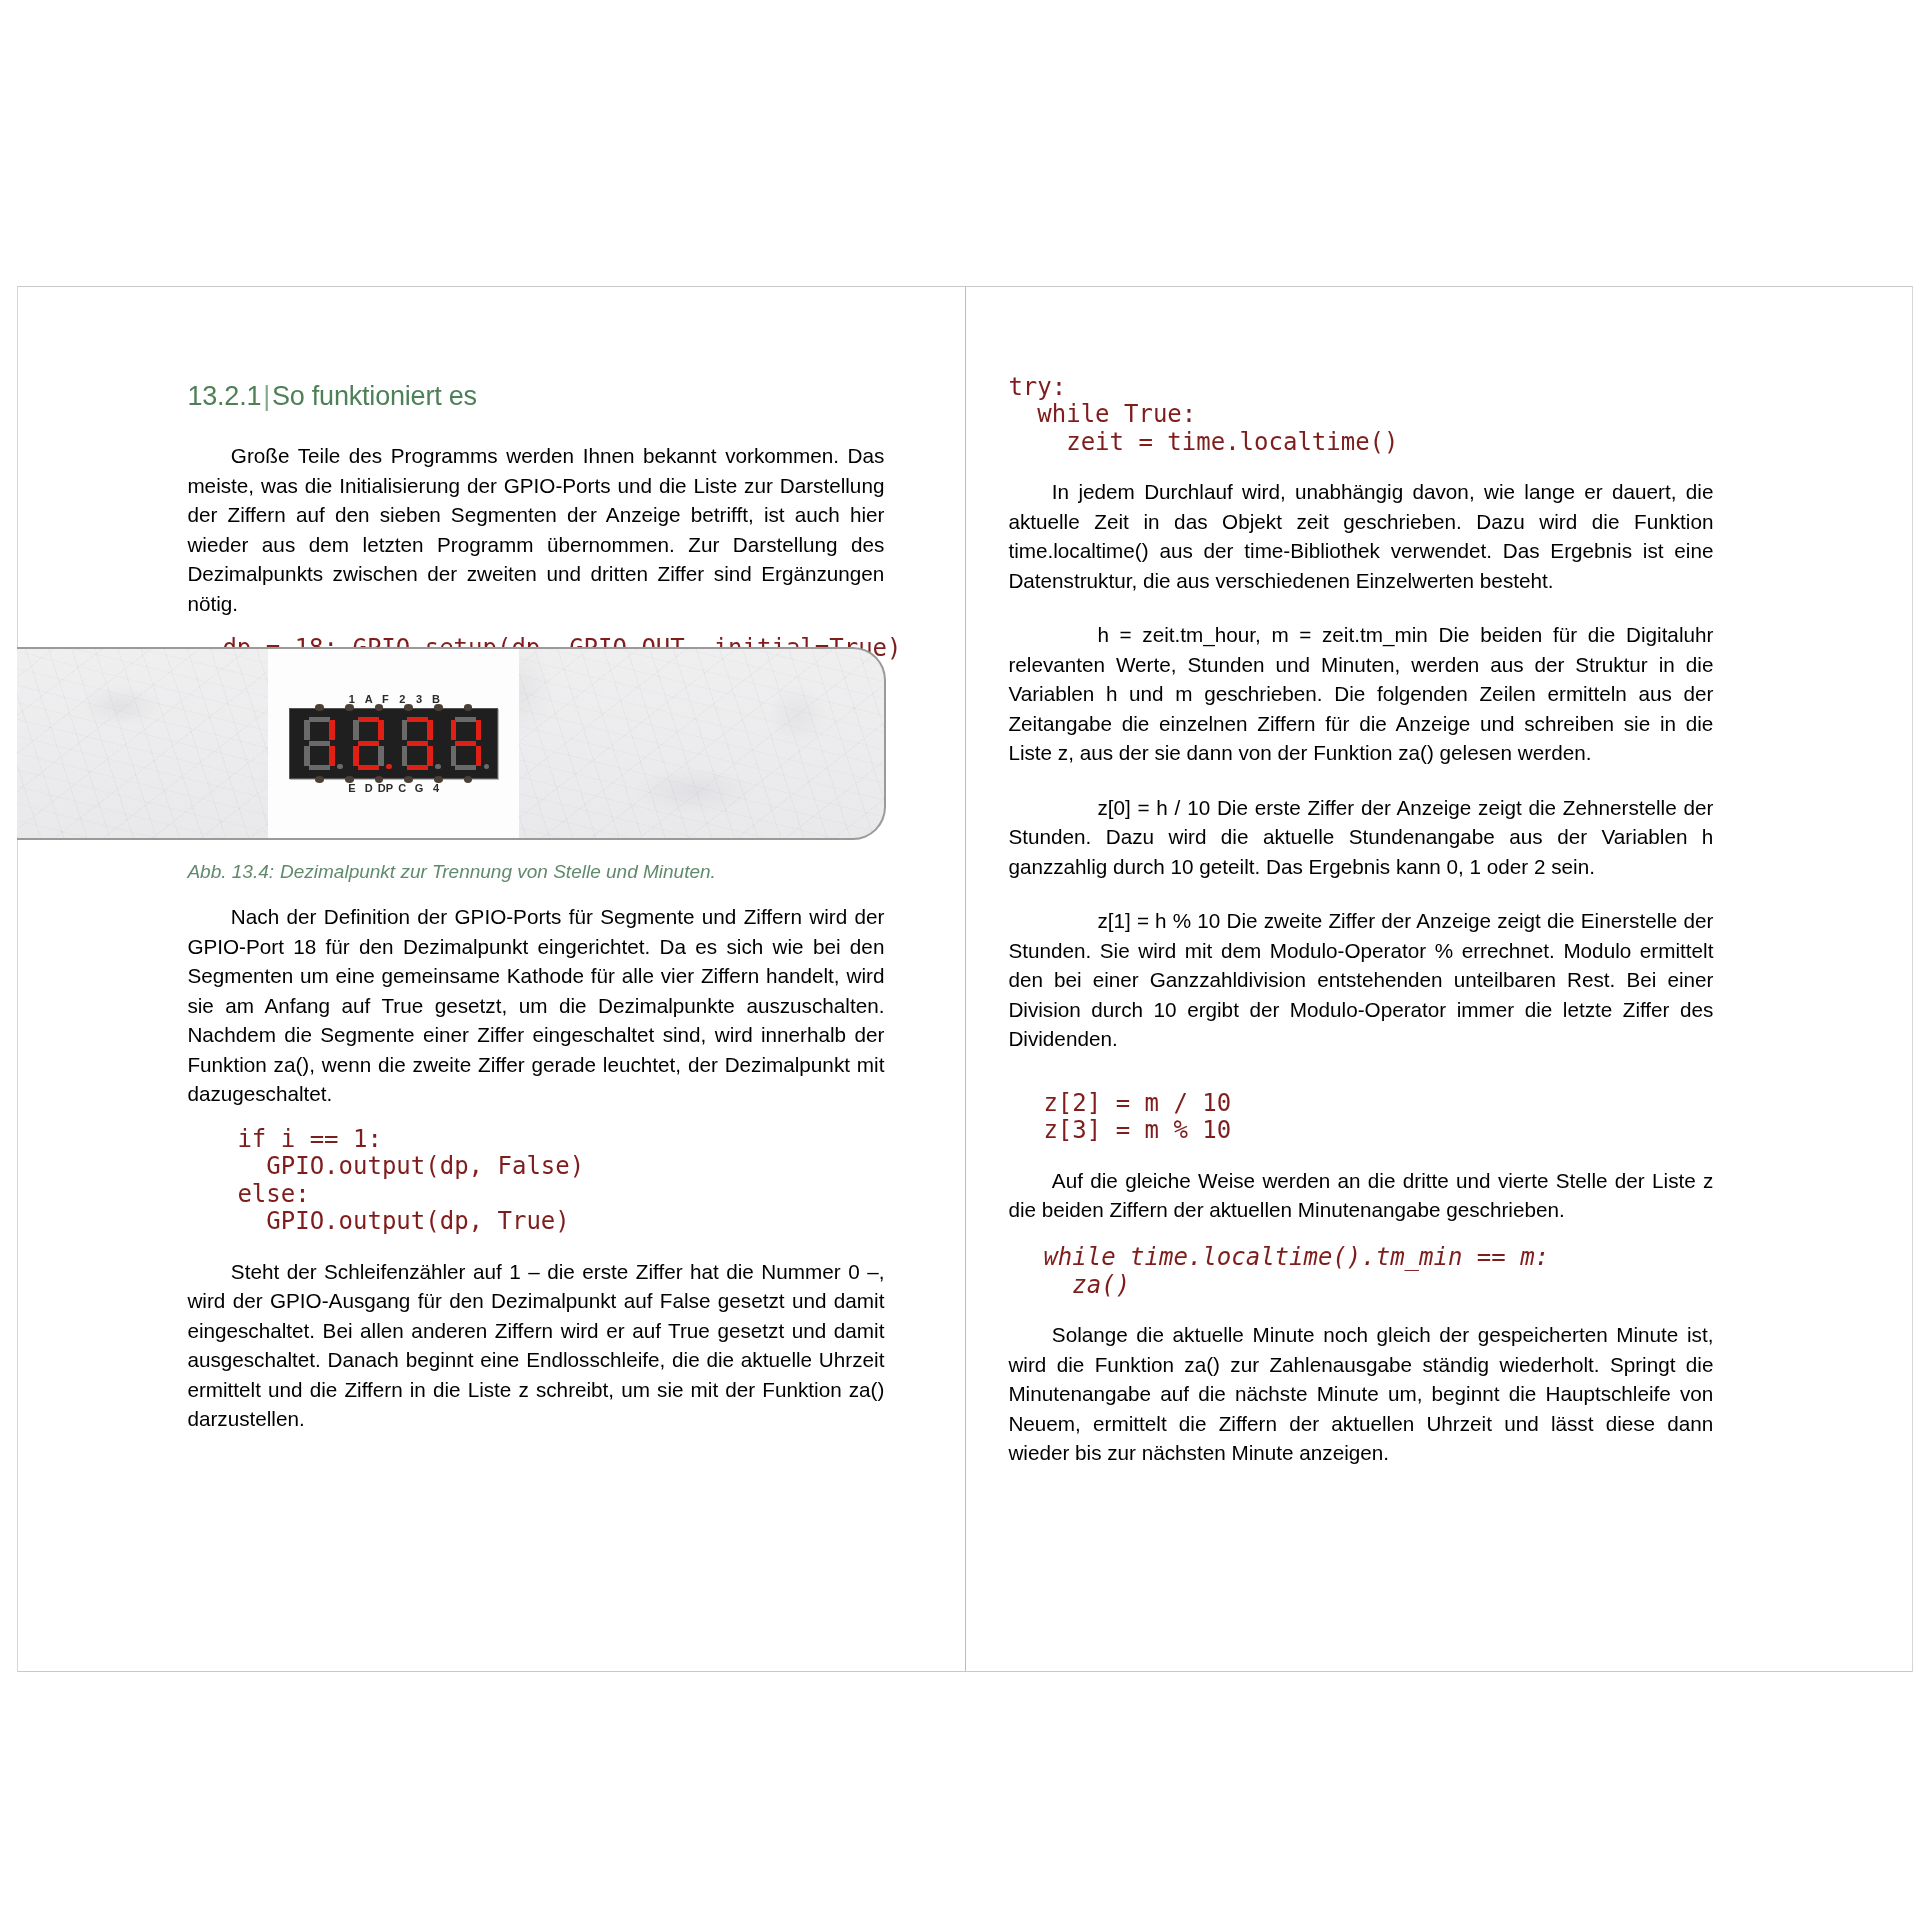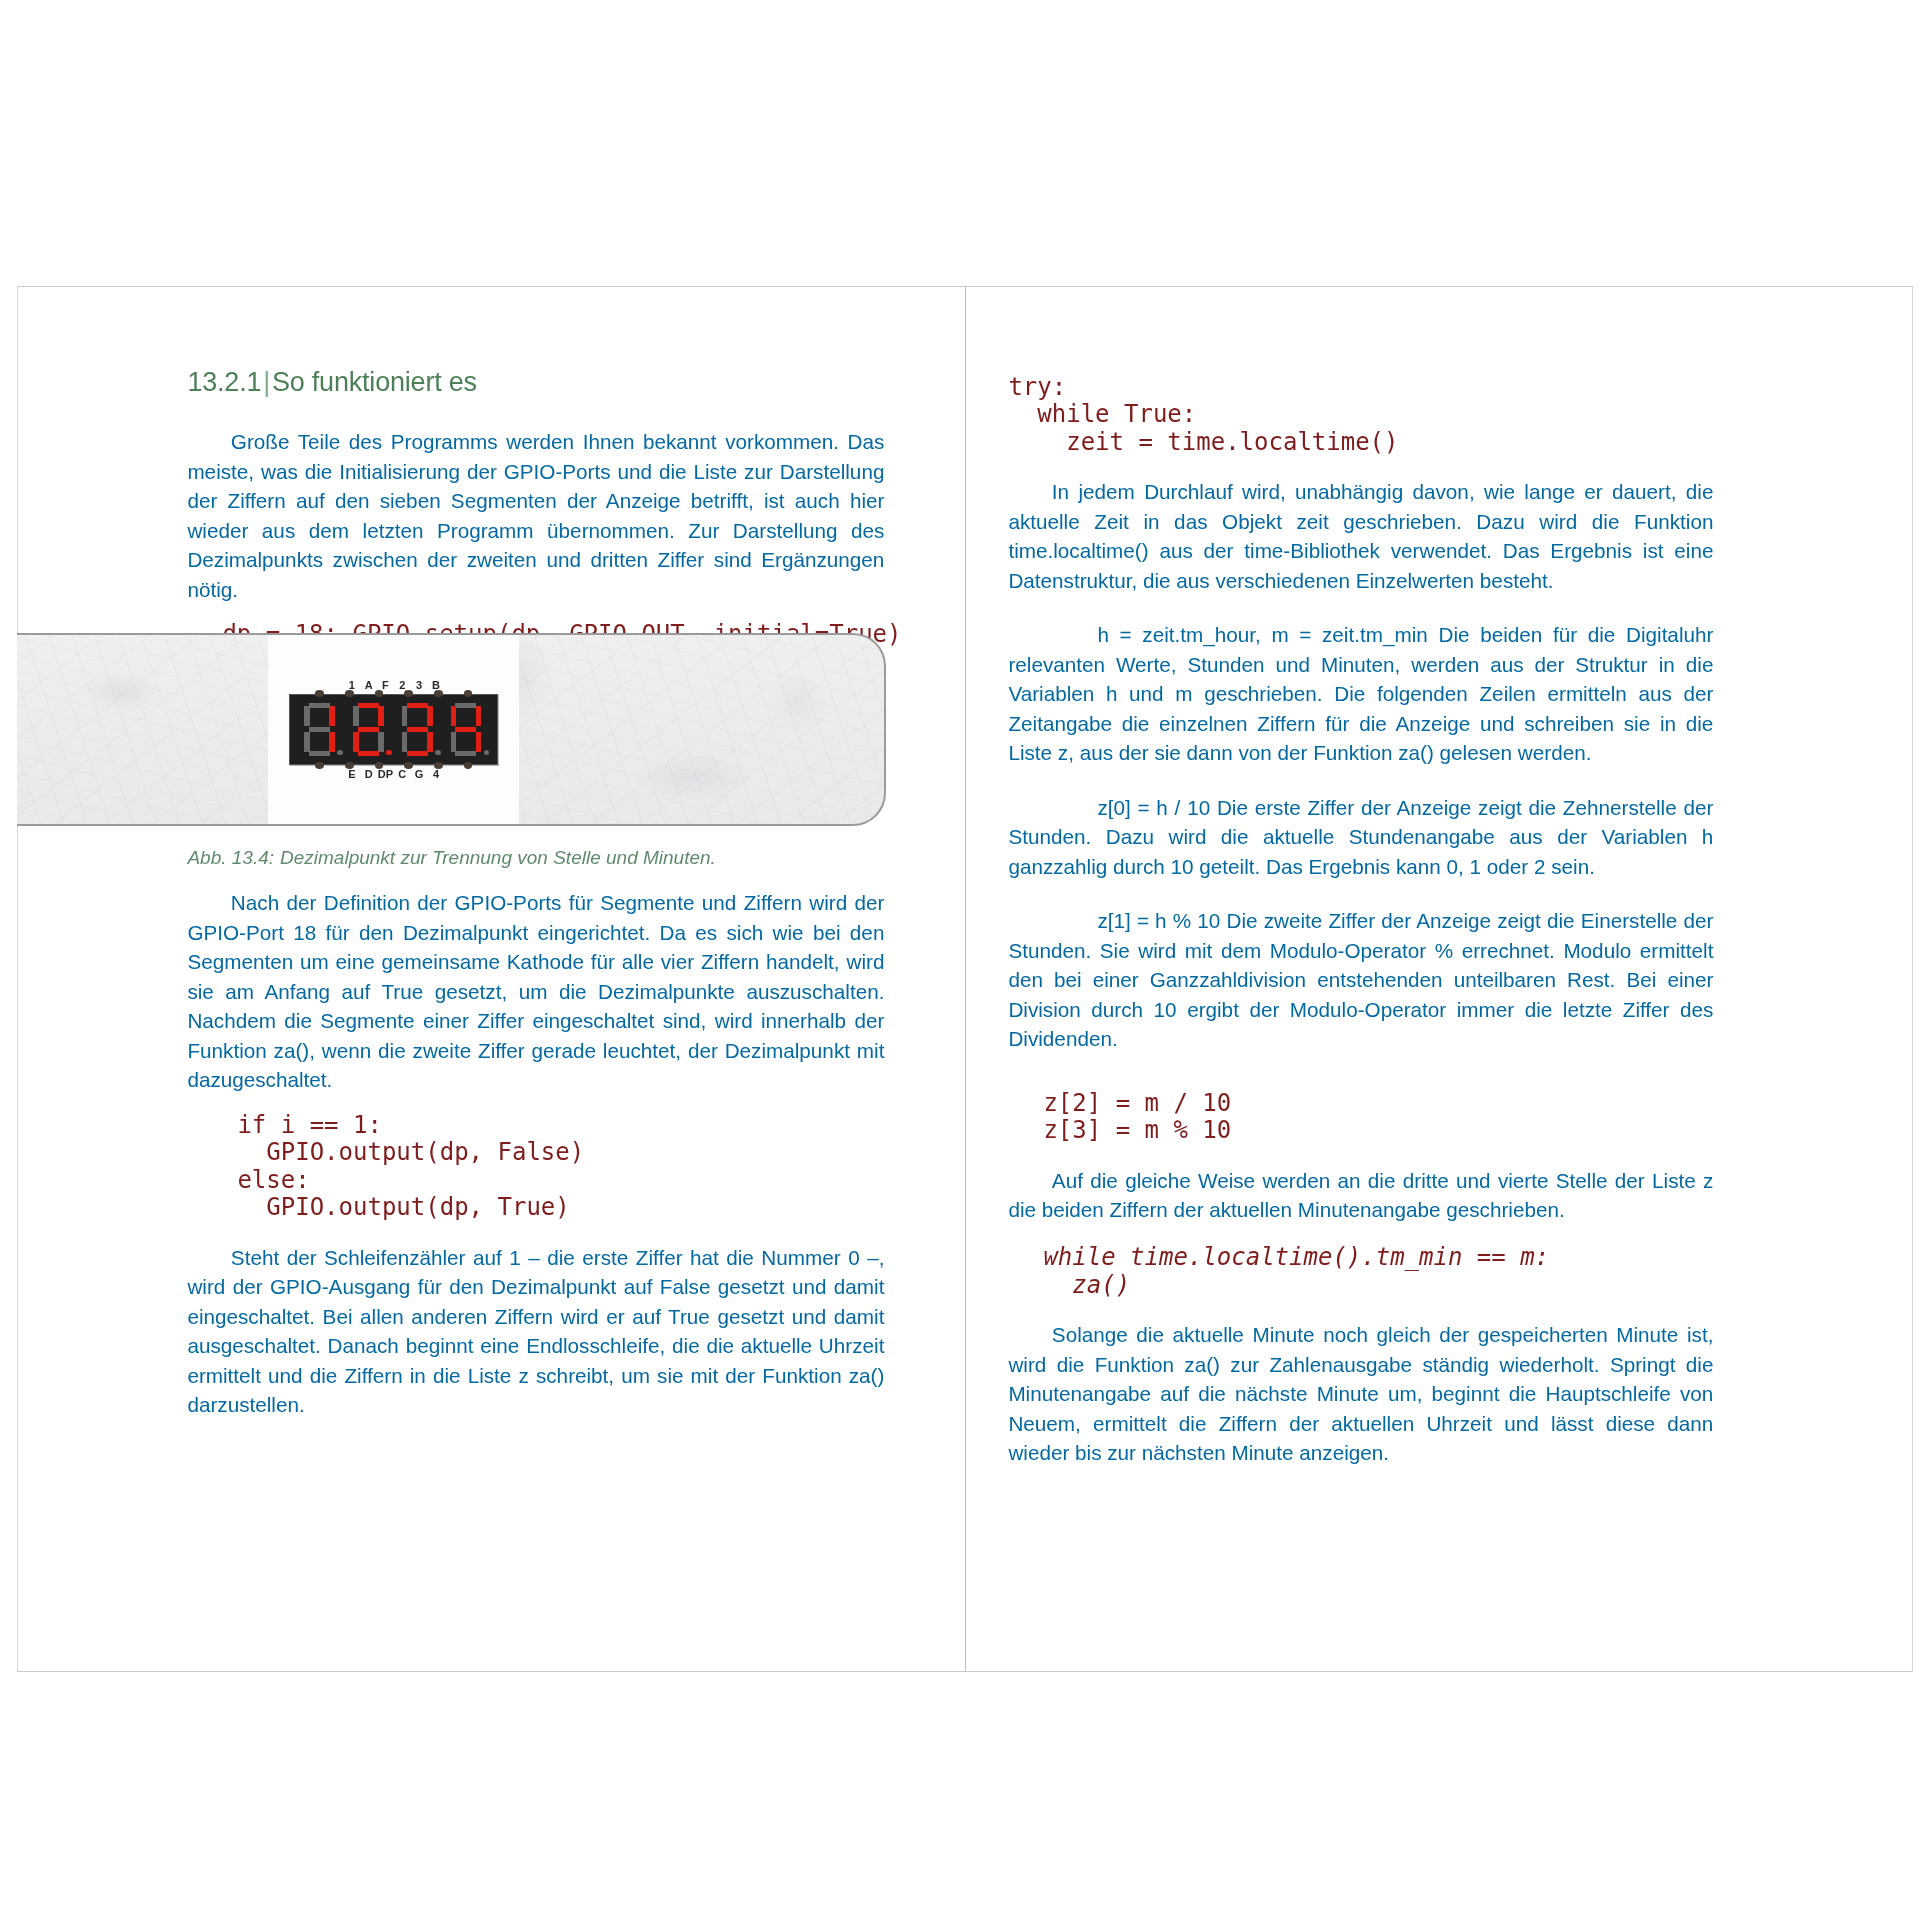--- a/index.html
+++ b/index.html
@@ -50,21 +50,21 @@
   .rh-left  { left: 41px; }
   .rh-left .folio { margin-right: 110px; }
   .rh-left .rule  { margin-right: 19.3px; }
   .rh-right { right: 41px; text-align: right; }
   .rh-right .rule  { margin-left: 17.4px; }
   .rh-right .folio { margin-left: 106px; }
 
   
   .col {
     position: absolute;
-    top: 80px;
+    top: 94px;
     left: 169px;
     width: 697px;
   }
   .col-right { left: 42px; width: 705px; top: 83px; }
 
   h3.subhead {
     margin: 0 0 29px 0;
     font-size: 27px;
     font-weight: normal;
     color: #4e8058;
@@ -73,21 +73,21 @@
   h3.subhead .bar {
     color: #7fae8b;
     font-weight: normal;
     padding: 0 1.9px;
   }
 
   p.body {
     margin: 0 0 17.4px 0;
     font-size: 20.7px;
     line-height: 29.5px;
-    color: #0369a1;
+    color: #000000;
     text-align: justify;
     text-indent: 2.1em;
     hyphens: manual;
   }
 
   code, .mono, pre {
     font-family: "DejaVu Sans Mono", monospace;
   }
 
   pre.code {

